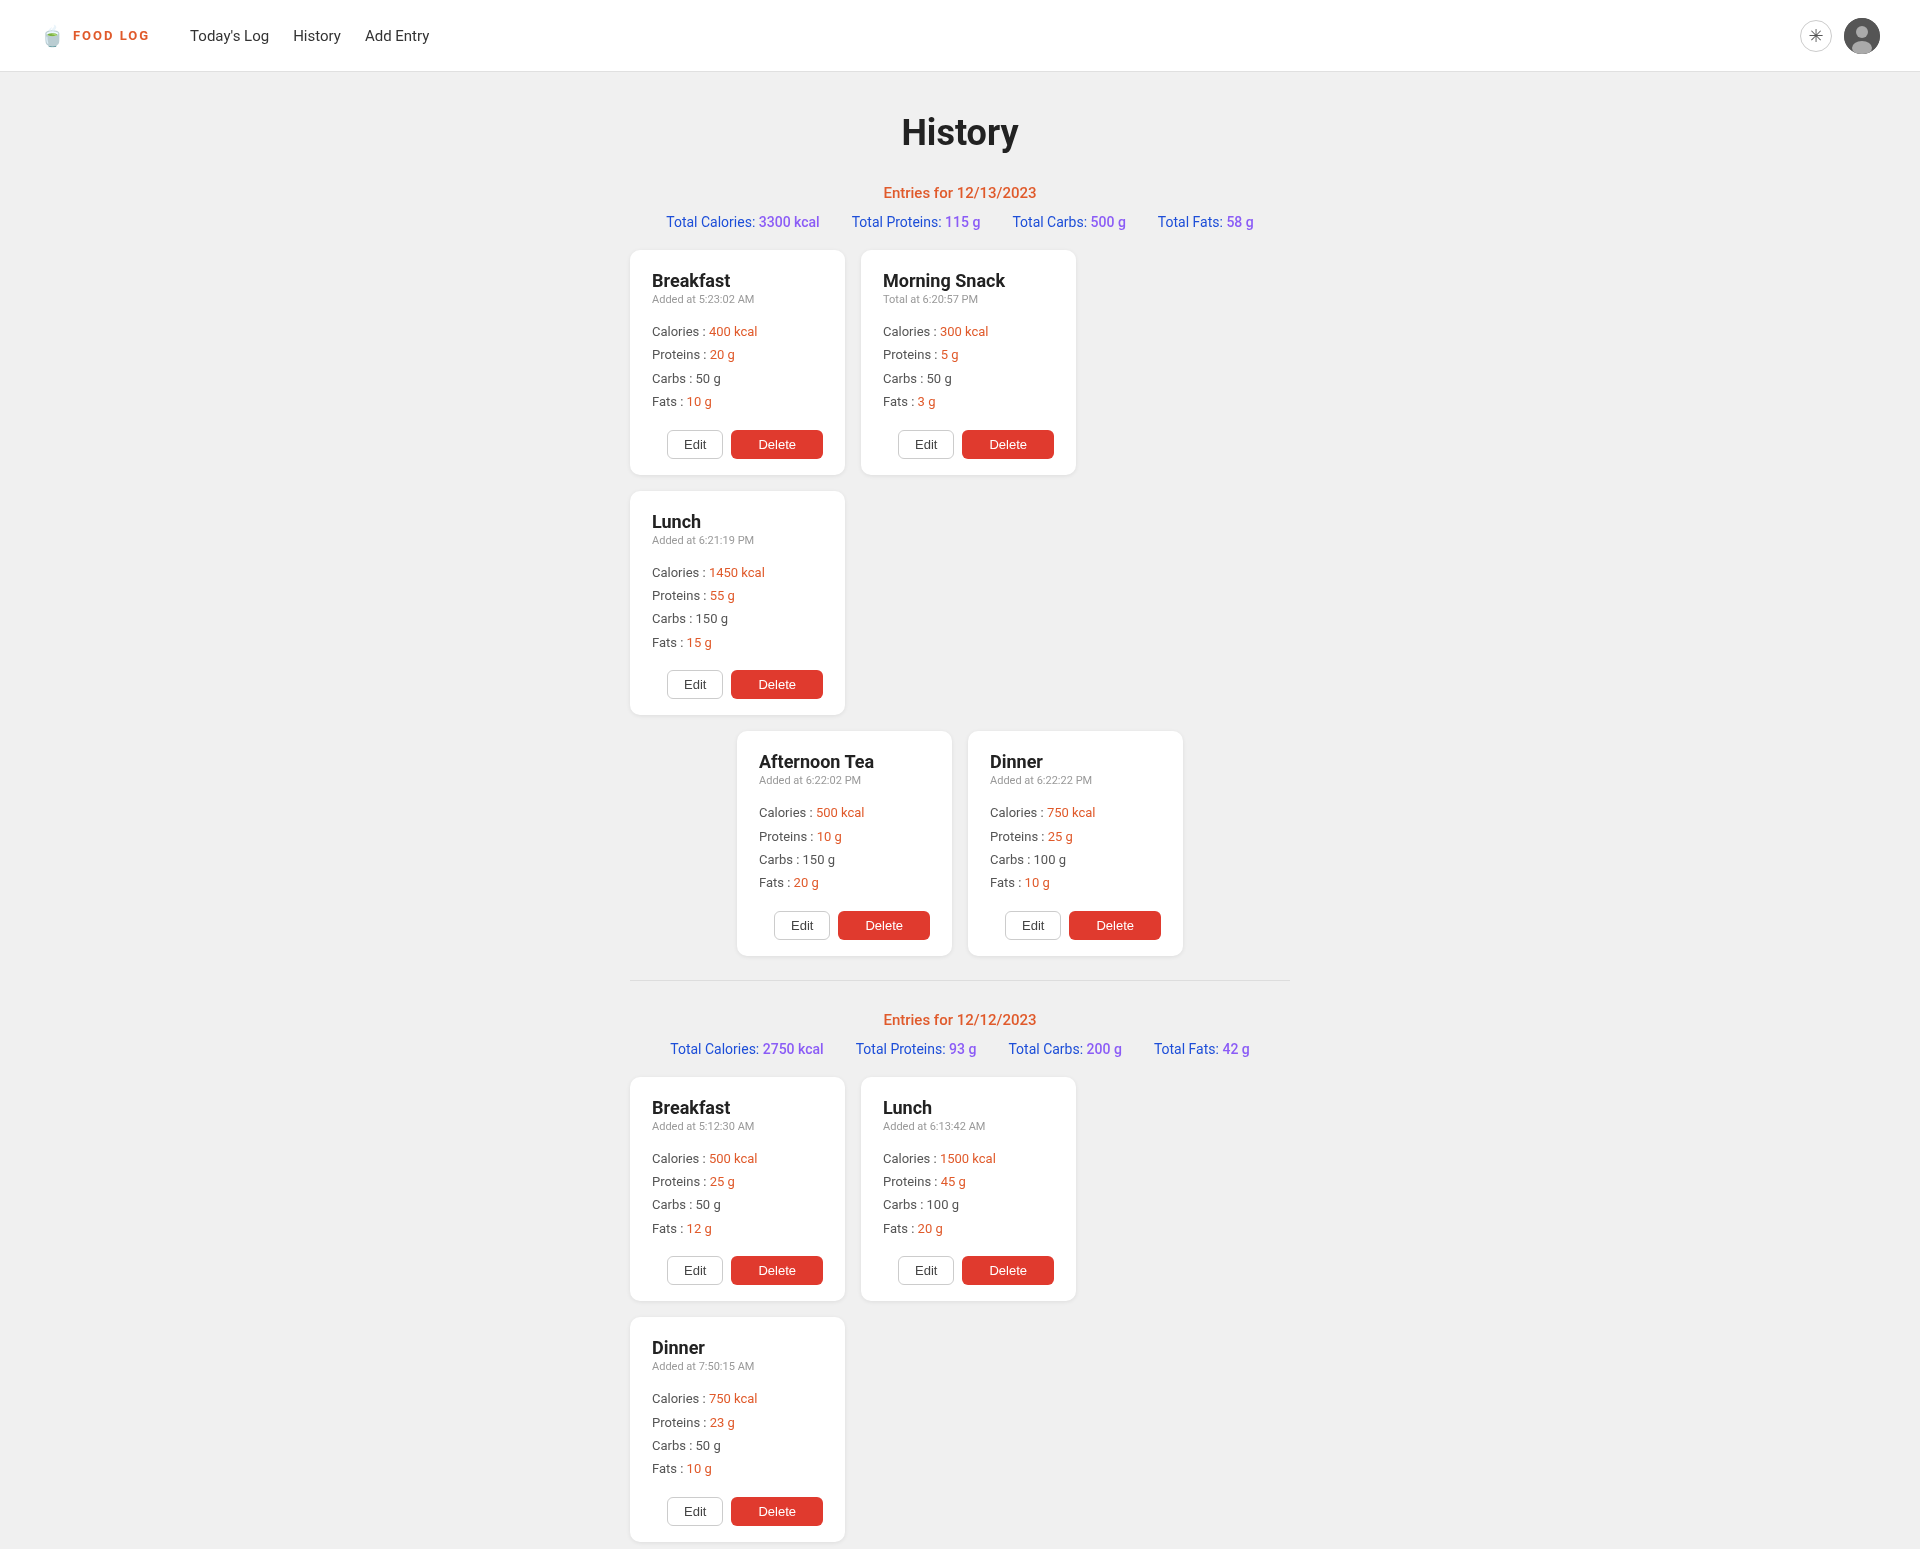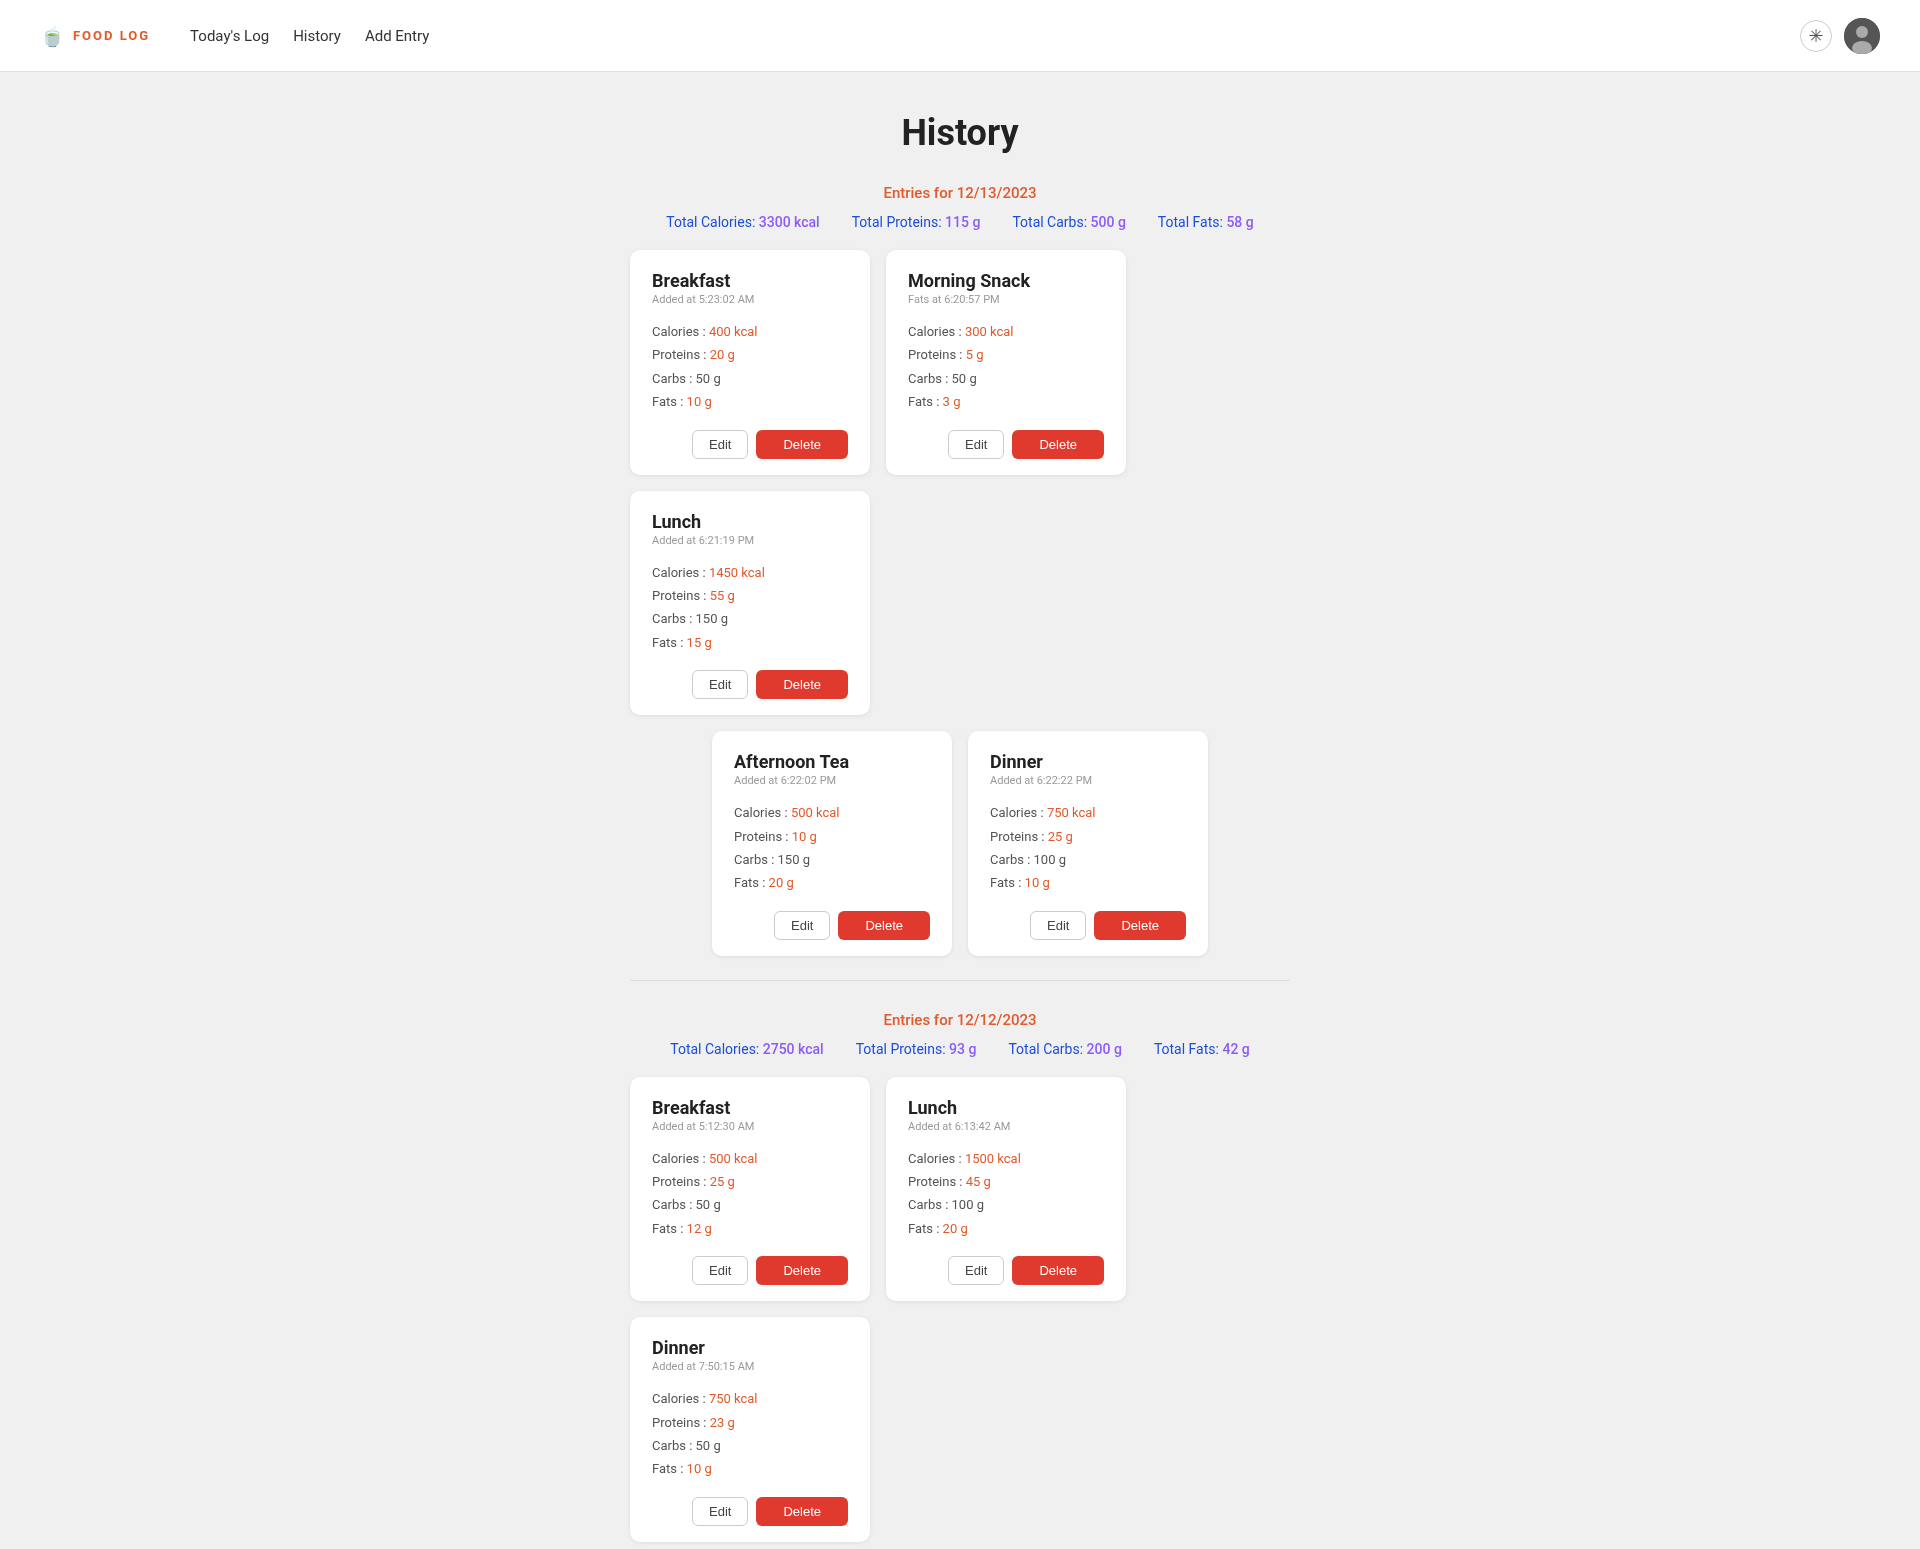--- a/index.html
+++ b/index.html
@@ -130,21 +130,21 @@
     }
     .meal-cards-row.centered {
       justify-content: center;
     }
 
     
     .meal-card {
       background: #fff;
       border-radius: 10px;
       padding: 20px 22px 16px;
-      width: 240px;
+      width: 215px;
       box-shadow: 0 1px 4px rgba(0,0,0,0.08);
       display: flex;
       flex-direction: column;
     }
     .meal-card-title {
       font-size: 18px;
       font-weight: 700;
       color: #222;
       margin-bottom: 2px;
     }
@@ -238,21 +238,21 @@
           <div>Carbs : 50 g</div>
           <div>Fats : <span class="meal-stat-value">10 g</span></div>
         </div>
         <div class="meal-card-actions">
           <button class="btn-edit">Edit</button>
           <button class="btn-delete">Delete</button>
         </div>
       </div>
           <div class="meal-card">
         <div class="meal-card-title">Morning Snack</div>
-        <div class="meal-card-time">Fats at 6:20:57 PM</div>
+        <div class="meal-card-time">Total at 6:20:57 PM</div>
         <div class="meal-card-stats">
           <div>Calories : <span class="meal-stat-value">300 kcal</span></div>
           <div>Proteins : <span class="meal-stat-value">5 g</span></div>
           <div>Carbs : 50 g</div>
           <div>Fats : <span class="meal-stat-value">3 g</span></div>
         </div>
         <div class="meal-card-actions">
           <button class="btn-edit">Edit</button>
           <button class="btn-delete">Delete</button>
         </div>

